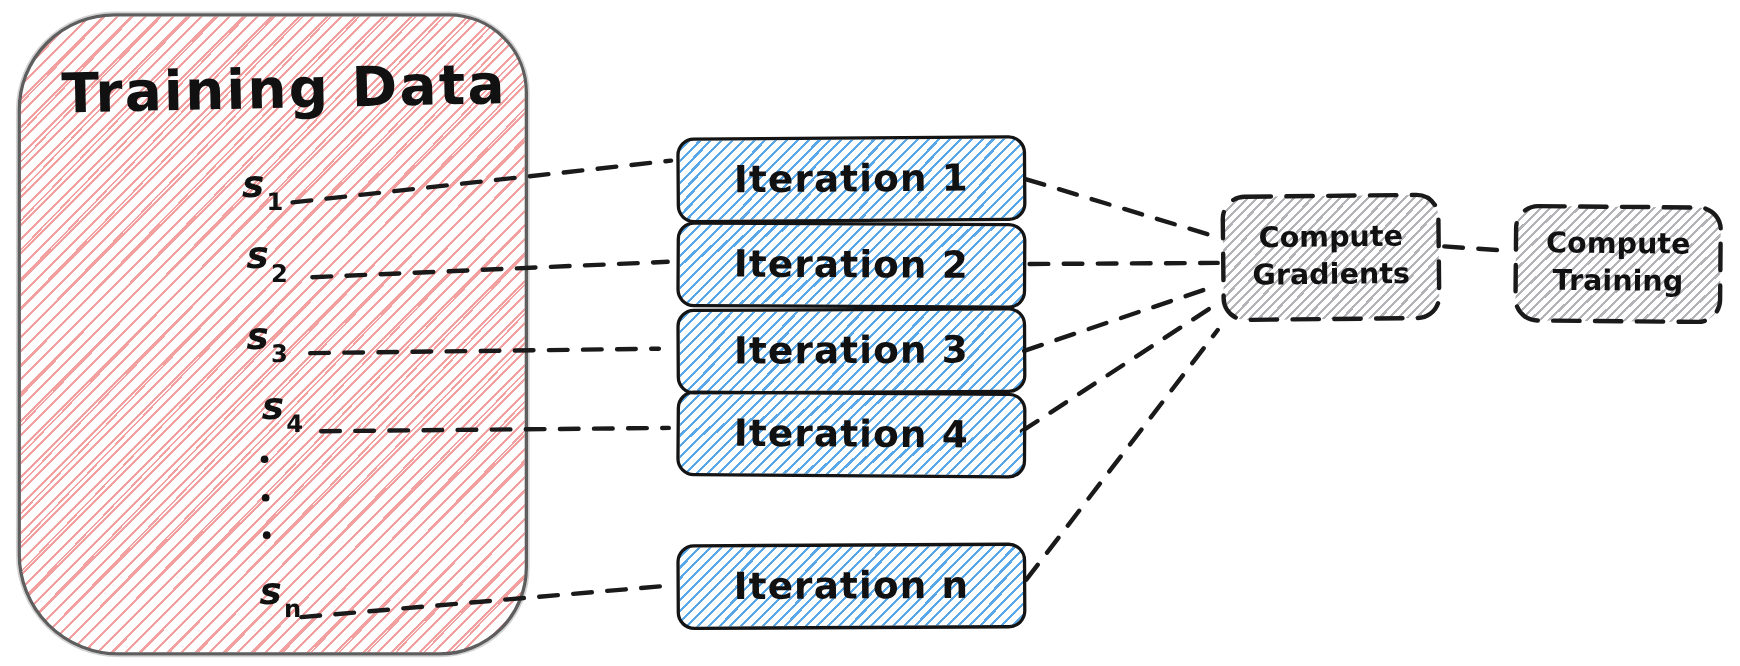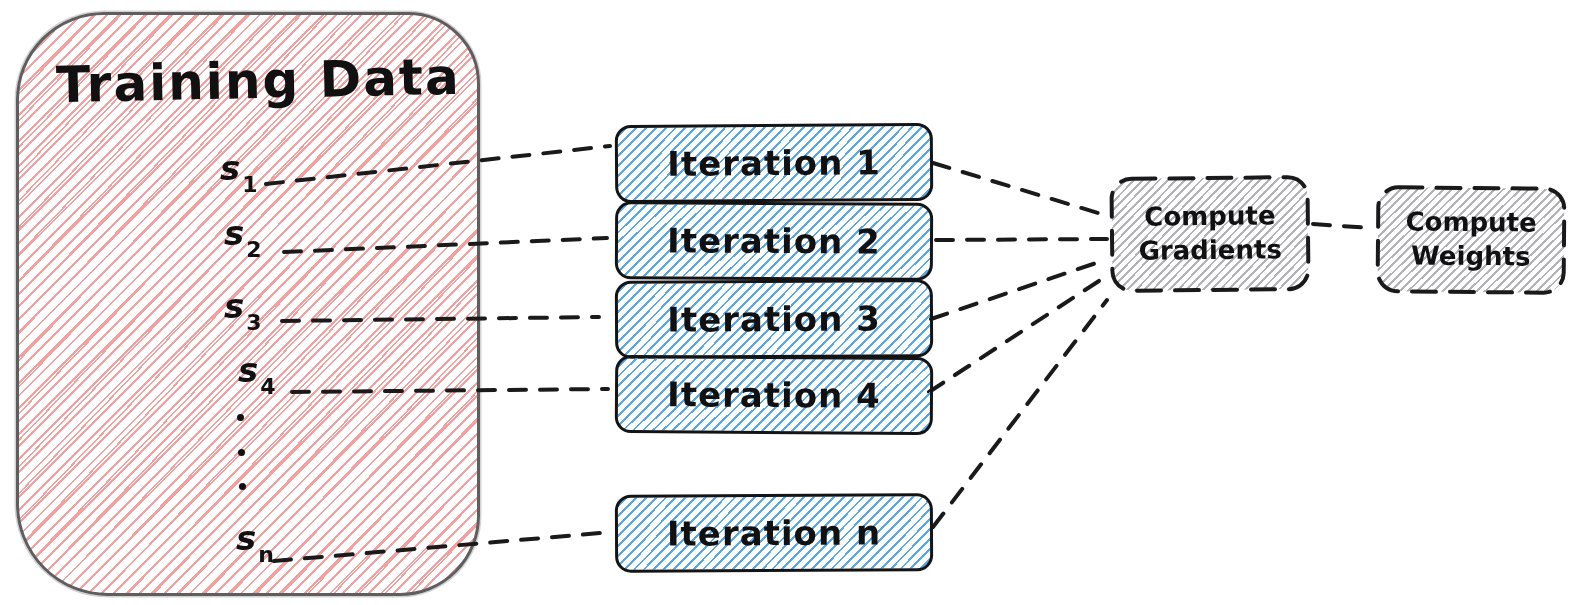--- a/index.html
+++ b/index.html
@@ -154,16 +154,16 @@
     </svg>
     <span class="process-line">Compute</span>
     <span class="process-line">Gradients</span>
   </div>
 
   <div class="process-box" id="update-weights">
     <svg class="border-sketch" width="192" height="110" viewBox="0 0 192 110">
       <rect x="3" y="3" width="186" height="104" rx="20" ry="20" fill="none" stroke="#1a1a1a" stroke-width="4" stroke-dasharray="24 14" stroke-linecap="round"></rect>
     </svg>
     <span class="process-line">Compute</span>
-    <span class="process-line">Weights</span>
+    <span class="process-line">Training</span>
   </div>
 
 </div>
 
 </body></html>

